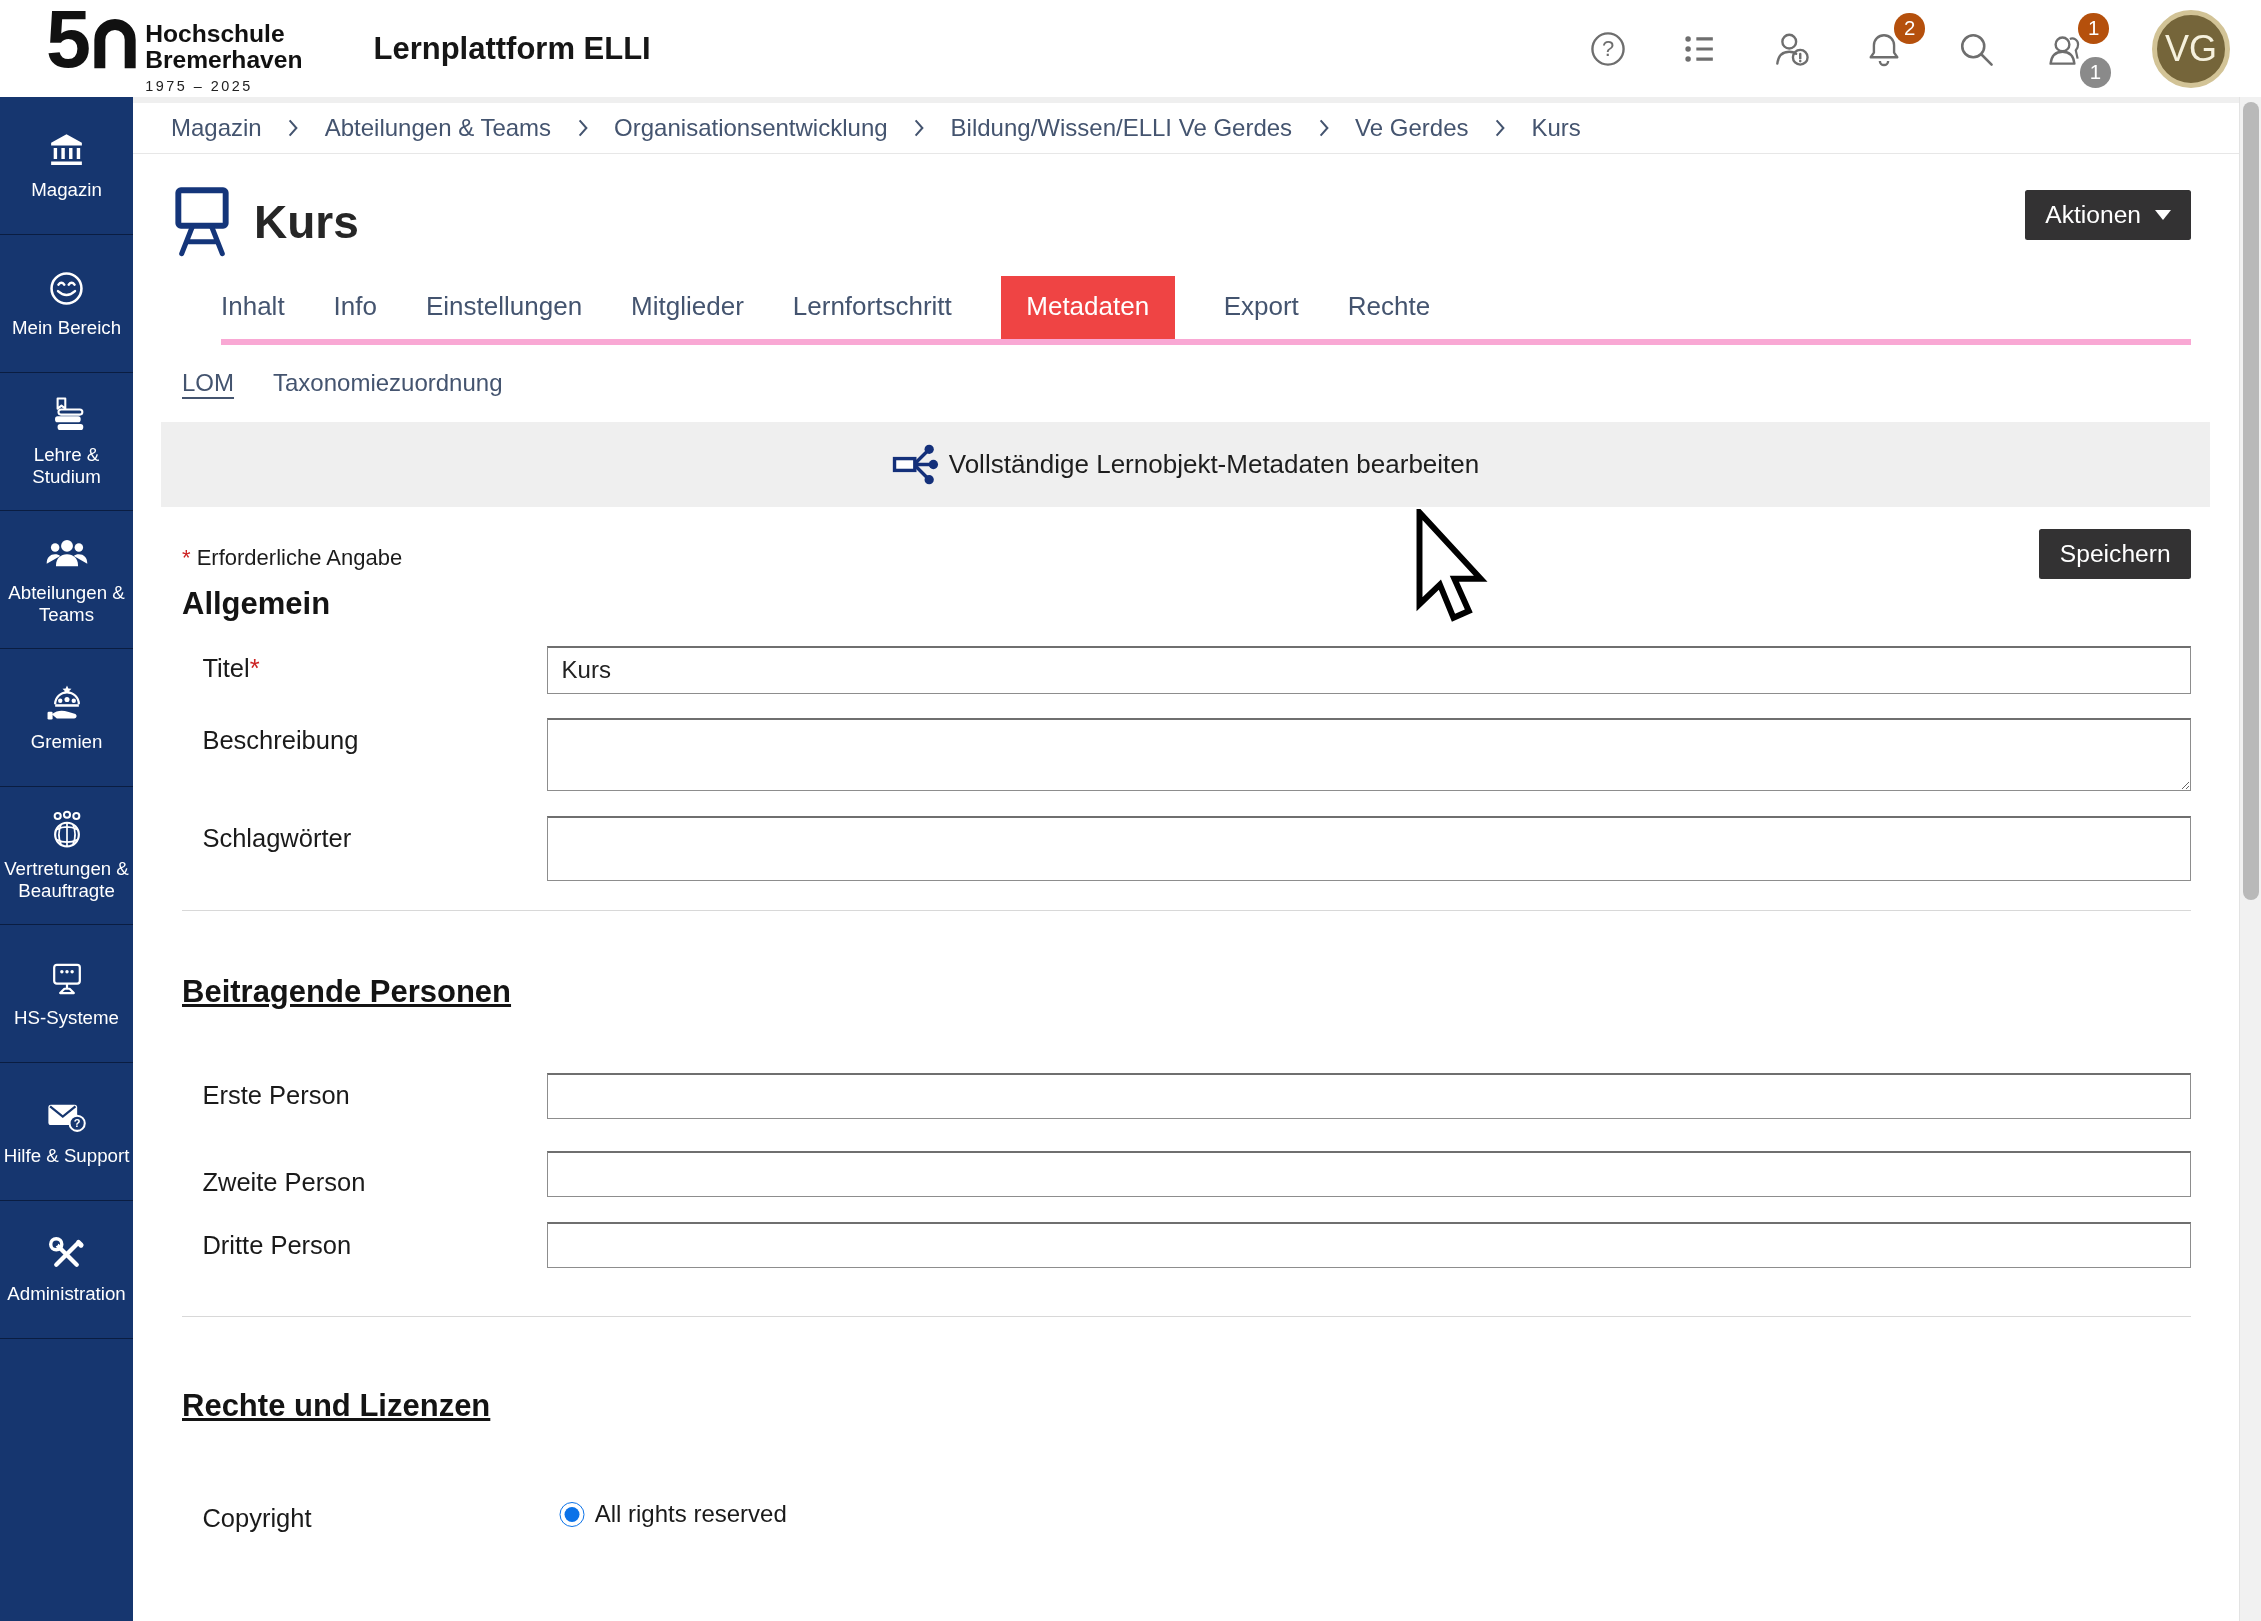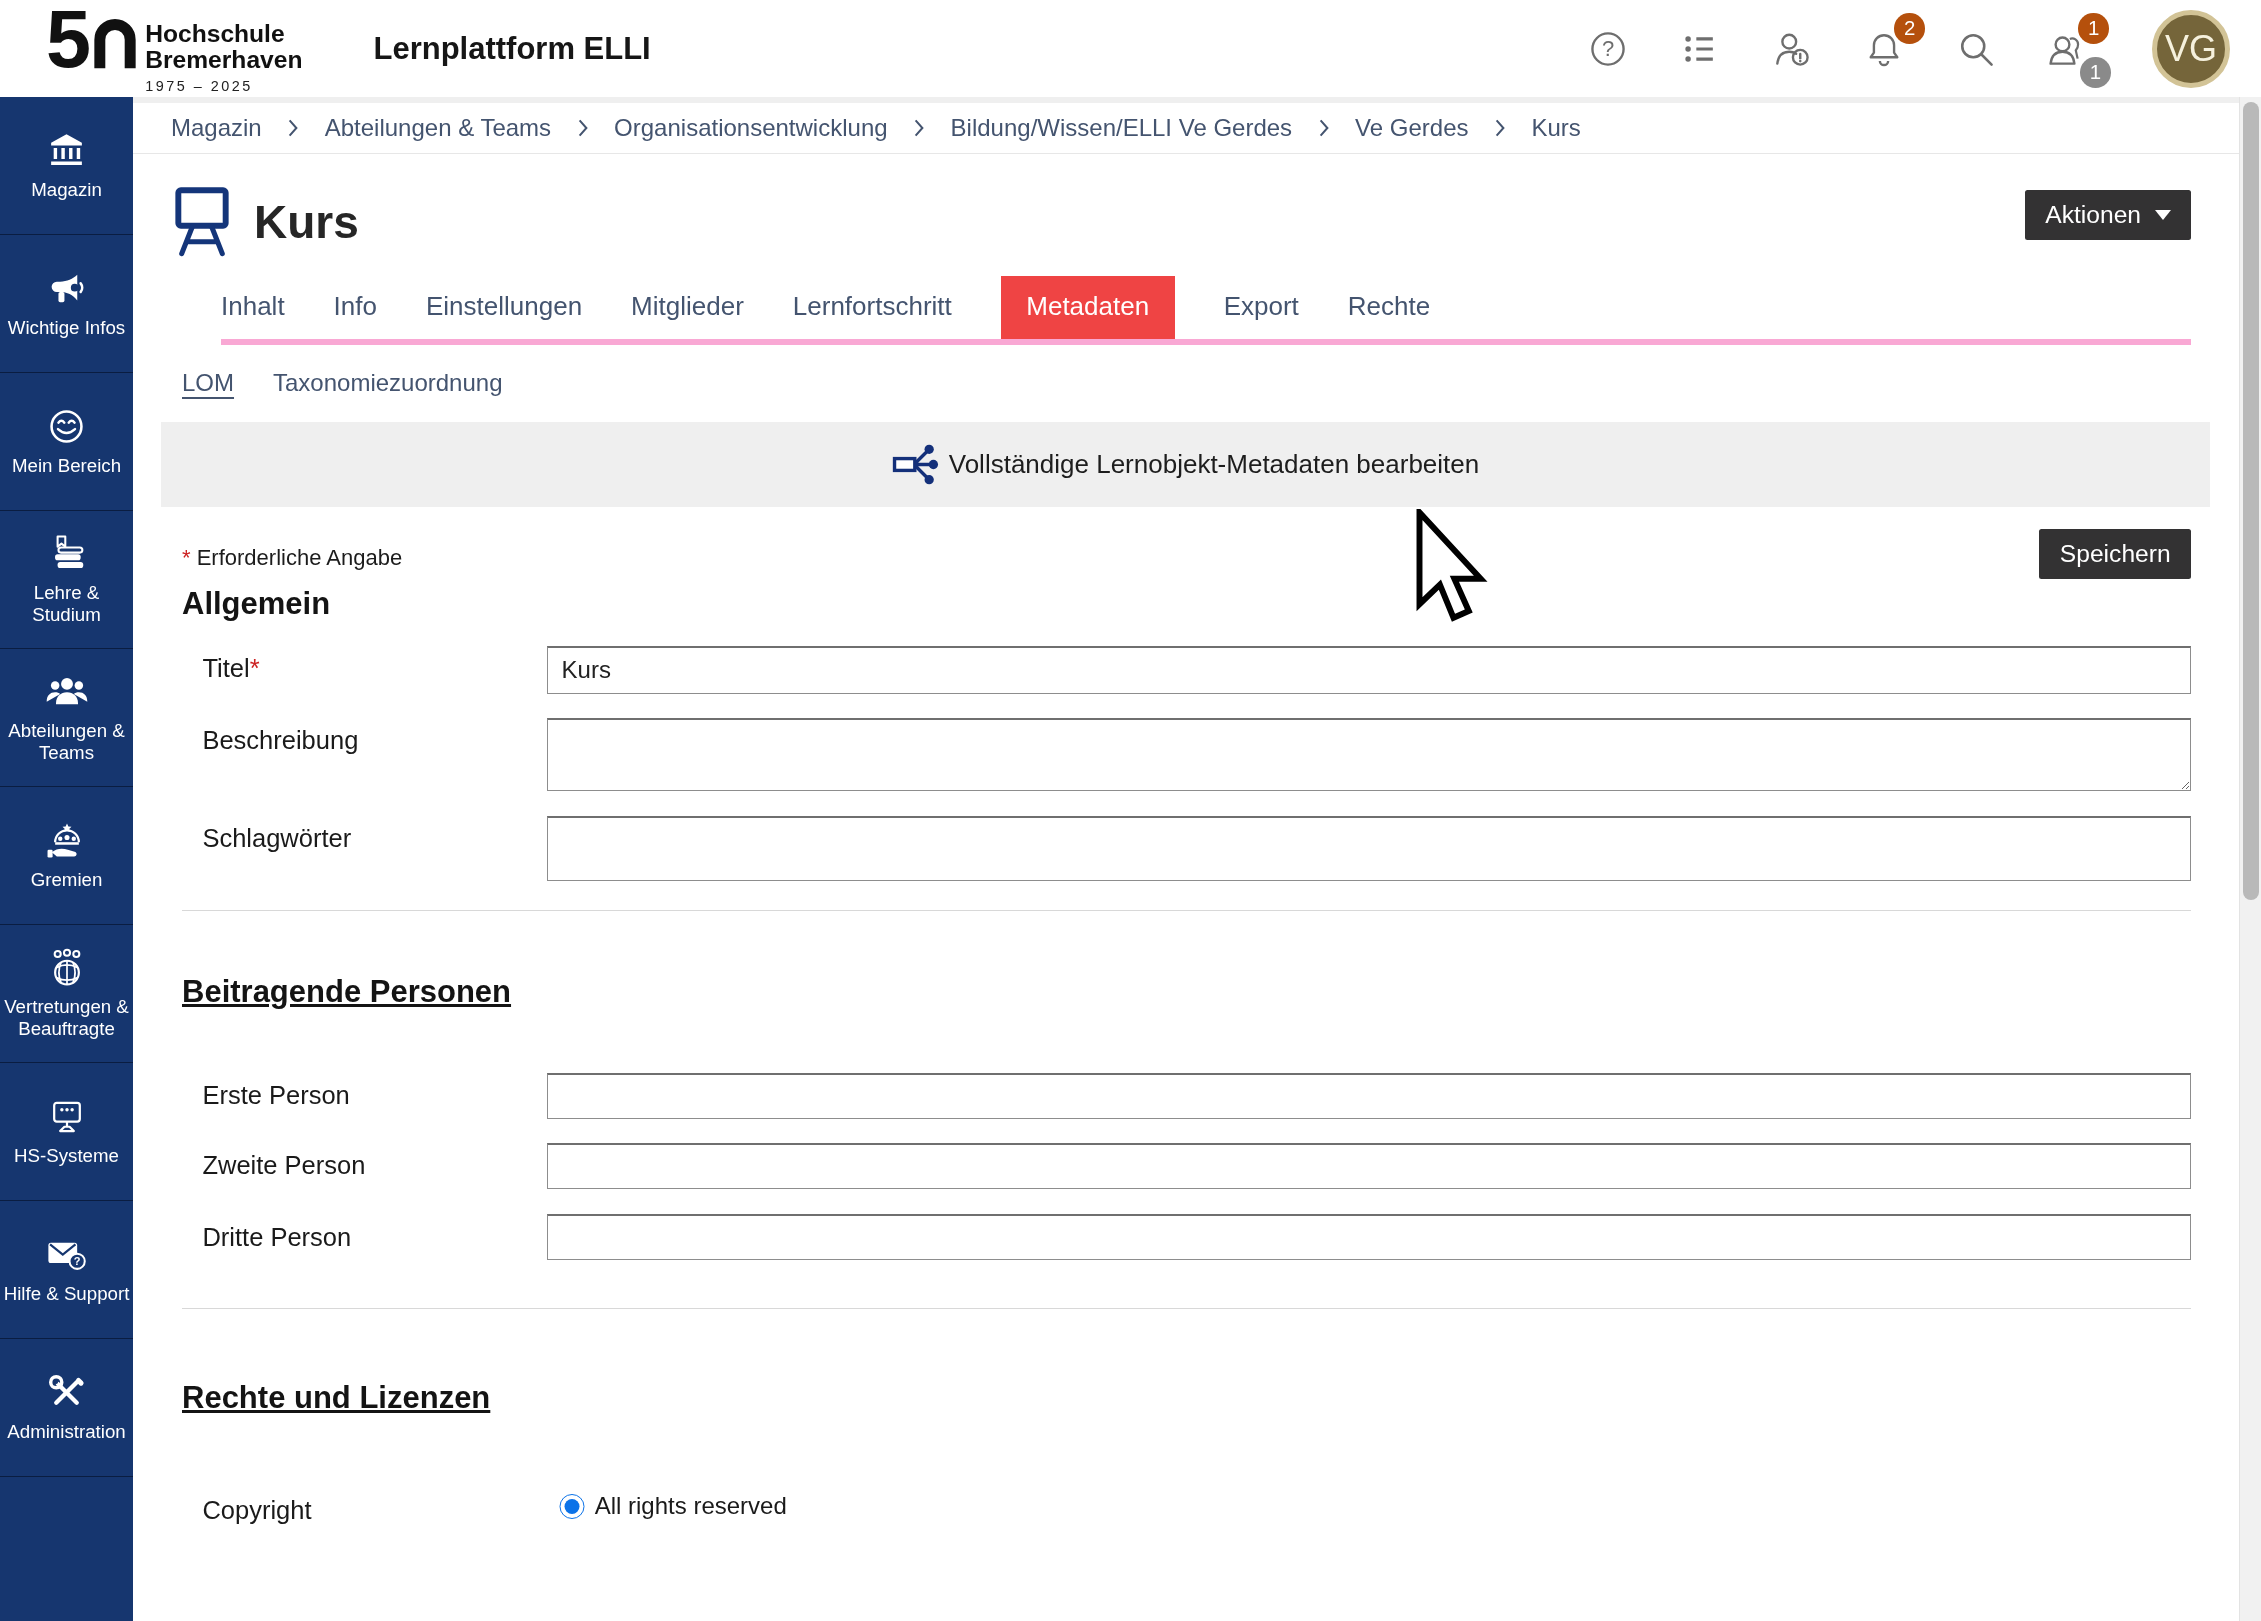--- a/index.html
+++ b/index.html
@@ -87,21 +87,21 @@
   .inp.tall { height:65px; }
   .inp.person { height:46px; }
   .ta { height:73px; resize:both; }
   .sel { width:265px; height:48px; appearance:none; -webkit-appearance:none; padding-right:42px; }
   .sel-chev { position:absolute; left:227px; top:18.7px; pointer-events:none; }
   .divider { border-top:1.7px solid #d8d8d8; }
   .d1 { margin-top:29px; } .d2 { margin-top:48px; }
   .mt-titel { margin-top:24px; } .mt-besch { margin-top:24px; } .mt-sprache { margin-top:6.8px; }
   .mt-schlag { margin-top:22px; }
   .h-beitr { margin-top:63px;text-decoration:underline; }
-  .mt-p1 { margin-top:63px; } .mt-p2 { margin-top:24px; } .mt-p3 { margin-top:25.5px; }
+  .mt-p1 { margin-top:63px; } .mt-p2 { margin-top:32px;align-items:flex-end; } .mt-p3 { margin-top:25.5px; }
   .h-rechte { margin-top:71px;text-decoration:underline; }
   .mt-copy { margin-top:71px;gap:12px; }
   .radio-row { display:flex; align-items:center; gap:10.2px; padding-top:5.1px; }
   .radio-row input { width:25.5px; height:25.5px; accent-color:#0b72e8; cursor:pointer; }
   .radio-label { font-size:24px; color:#1a1a1a; }
 
   .cursor-arrow { position:absolute; left:1411px; top:509px; z-index:50; pointer-events:none; }
 </style>
 </head>
 <body>
@@ -169,29 +169,20 @@
     <div class="avatar">VG</div>
   </div>
 </div>
 
 <div class="sidebar">
   <div class="s-item">
     <svg width="41" height="41" viewBox="0 0 48 48">
       <path fill="#fff" d="M24 5 6 15v3h36v-3zM9 21h4v13H9zm9 0h4v13h-4zm9 0h4v13h-4zm9 0h4v13h-4zM6 37h36v4H6z"></path>
     </svg>
     <span>Magazin</span>
-  </div>
-  <div class="s-item">
-    <svg width="42" height="41" viewBox="0 0 48 48">
-      <path fill="#fff" d="M36 8 v30 c-5-7-12-10-20-10 h-4 a6 6 0 0 1 0-12 h4 c8 0 15-3 20-8 z"></path>
-      <rect x="14" y="28" width="7" height="12" rx="2" fill="#fff"></rect>
-      <circle cx="33" cy="23" r="4.5" fill="#16366f"></circle>
-      <path d="M40 18 a8 8 0 0 1 0 10" stroke="#fff" stroke-width="3" fill="none" stroke-linecap="round"></path>
-    </svg>
-    <span>Wichtige Infos</span>
   </div>
   <div class="s-item">
     <svg width="41" height="41" viewBox="0 0 48 48">
       <circle cx="24" cy="24" r="17.5" fill="none" stroke="#fff" stroke-width="3"></circle>
       <path d="M14.5 19.5 q3.5-4.5 7 0 M26.5 19.5 q3.5-4.5 7 0" fill="none" stroke="#fff" stroke-width="2.8" stroke-linecap="round"></path>
       <path d="M14 27 q10 9 20 0" fill="none" stroke="#fff" stroke-width="2.8" stroke-linecap="round"></path>
     </svg>
     <span>Mein Bereich</span>
   </div>
   <div class="s-item">

